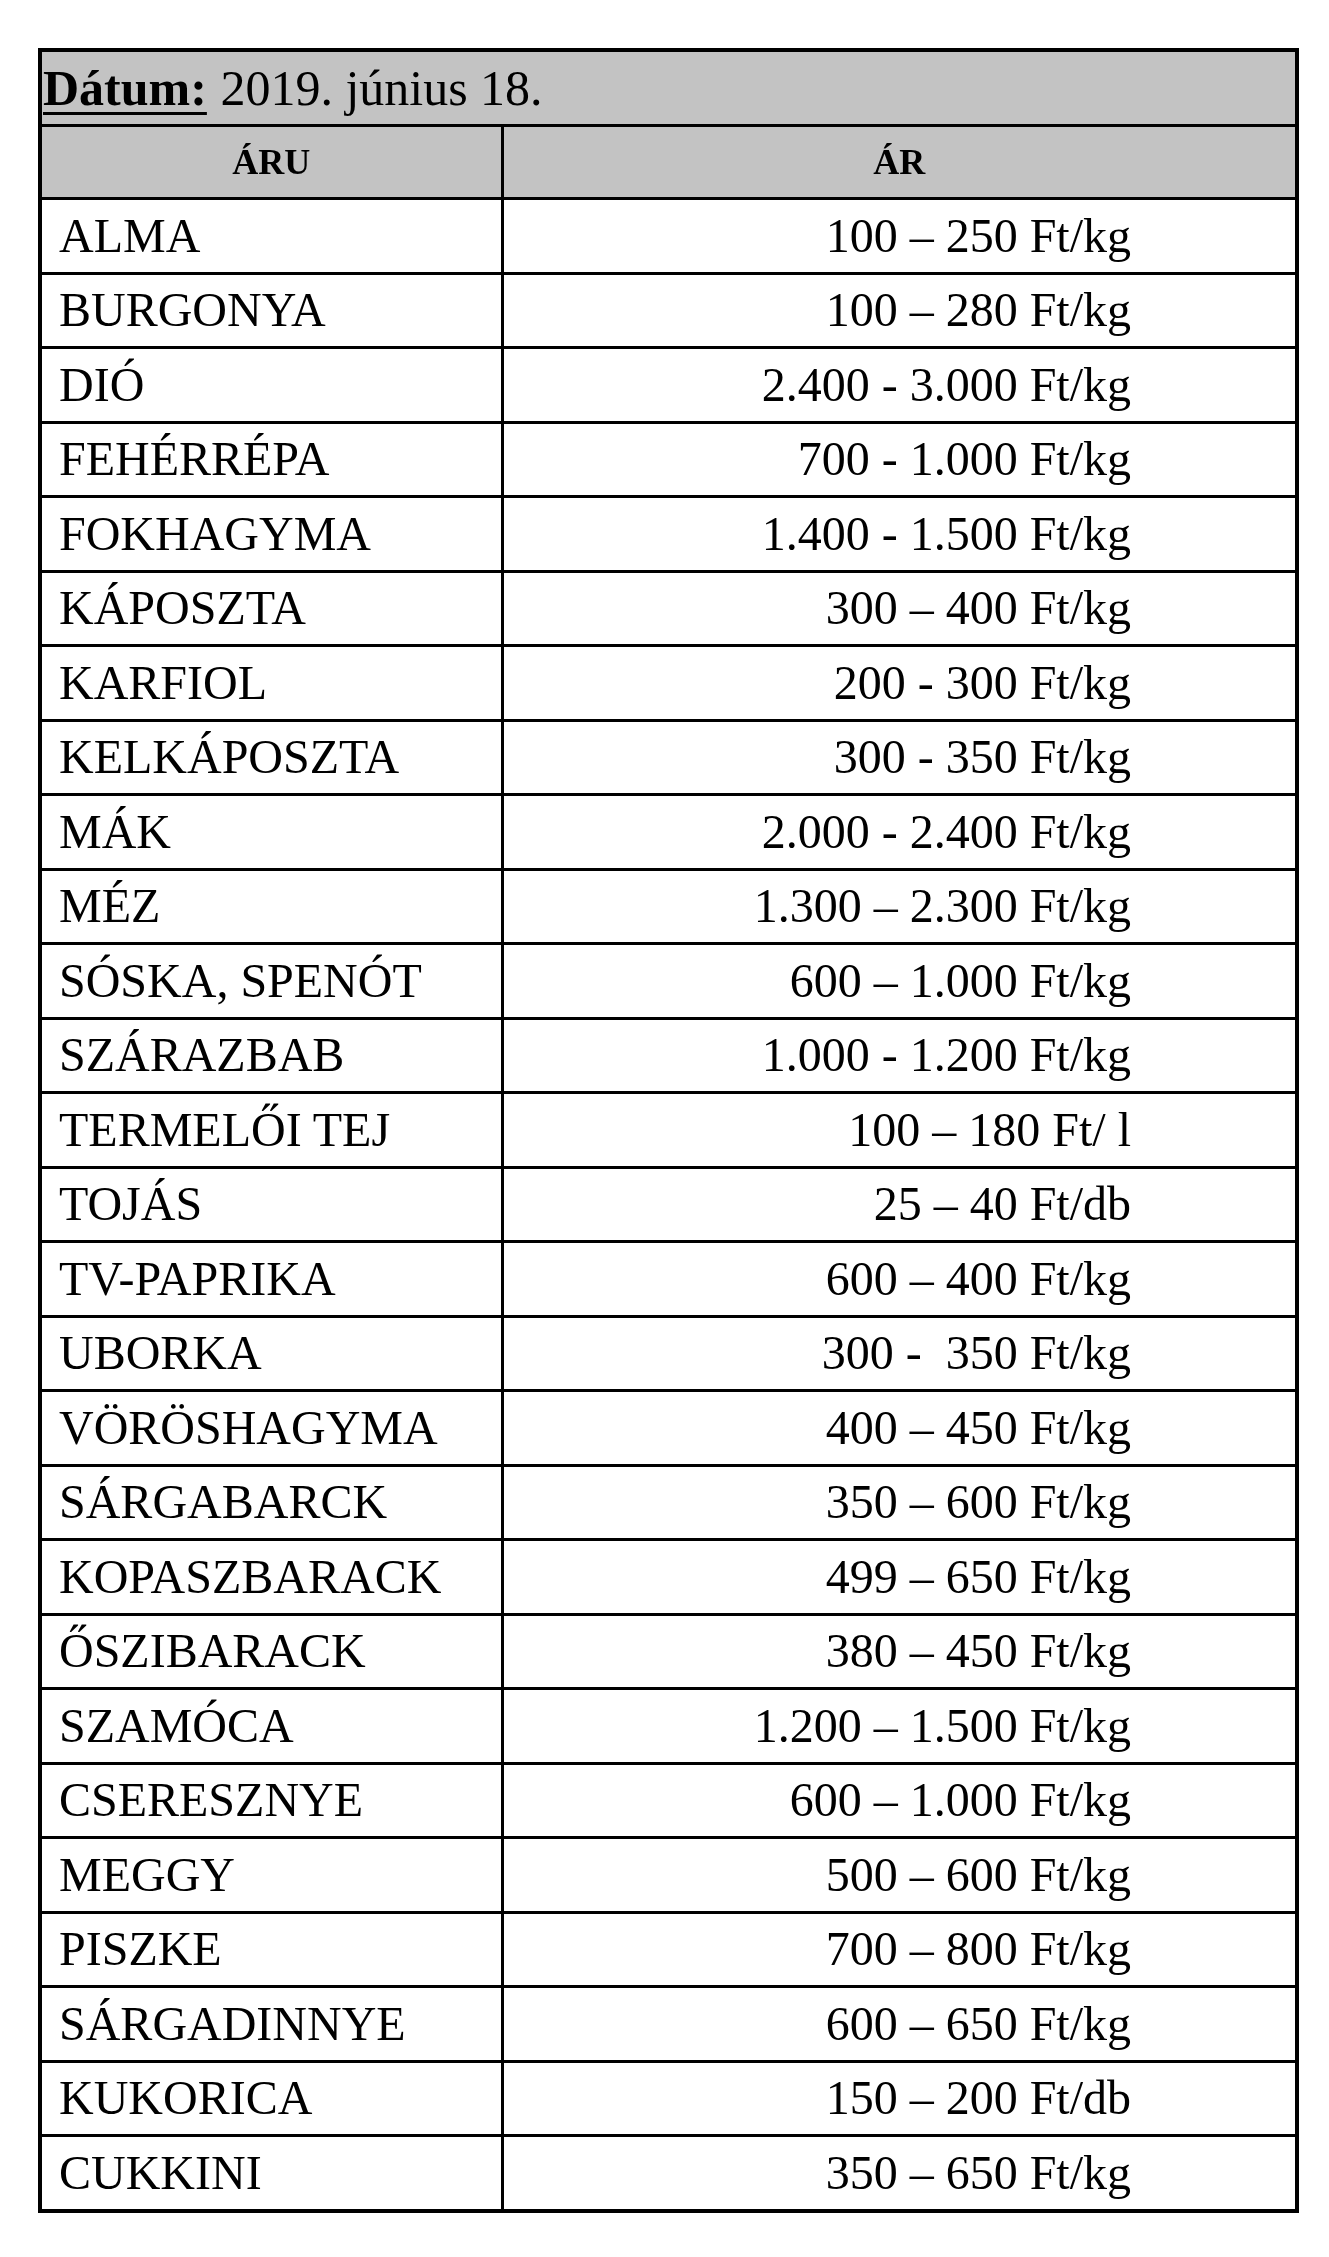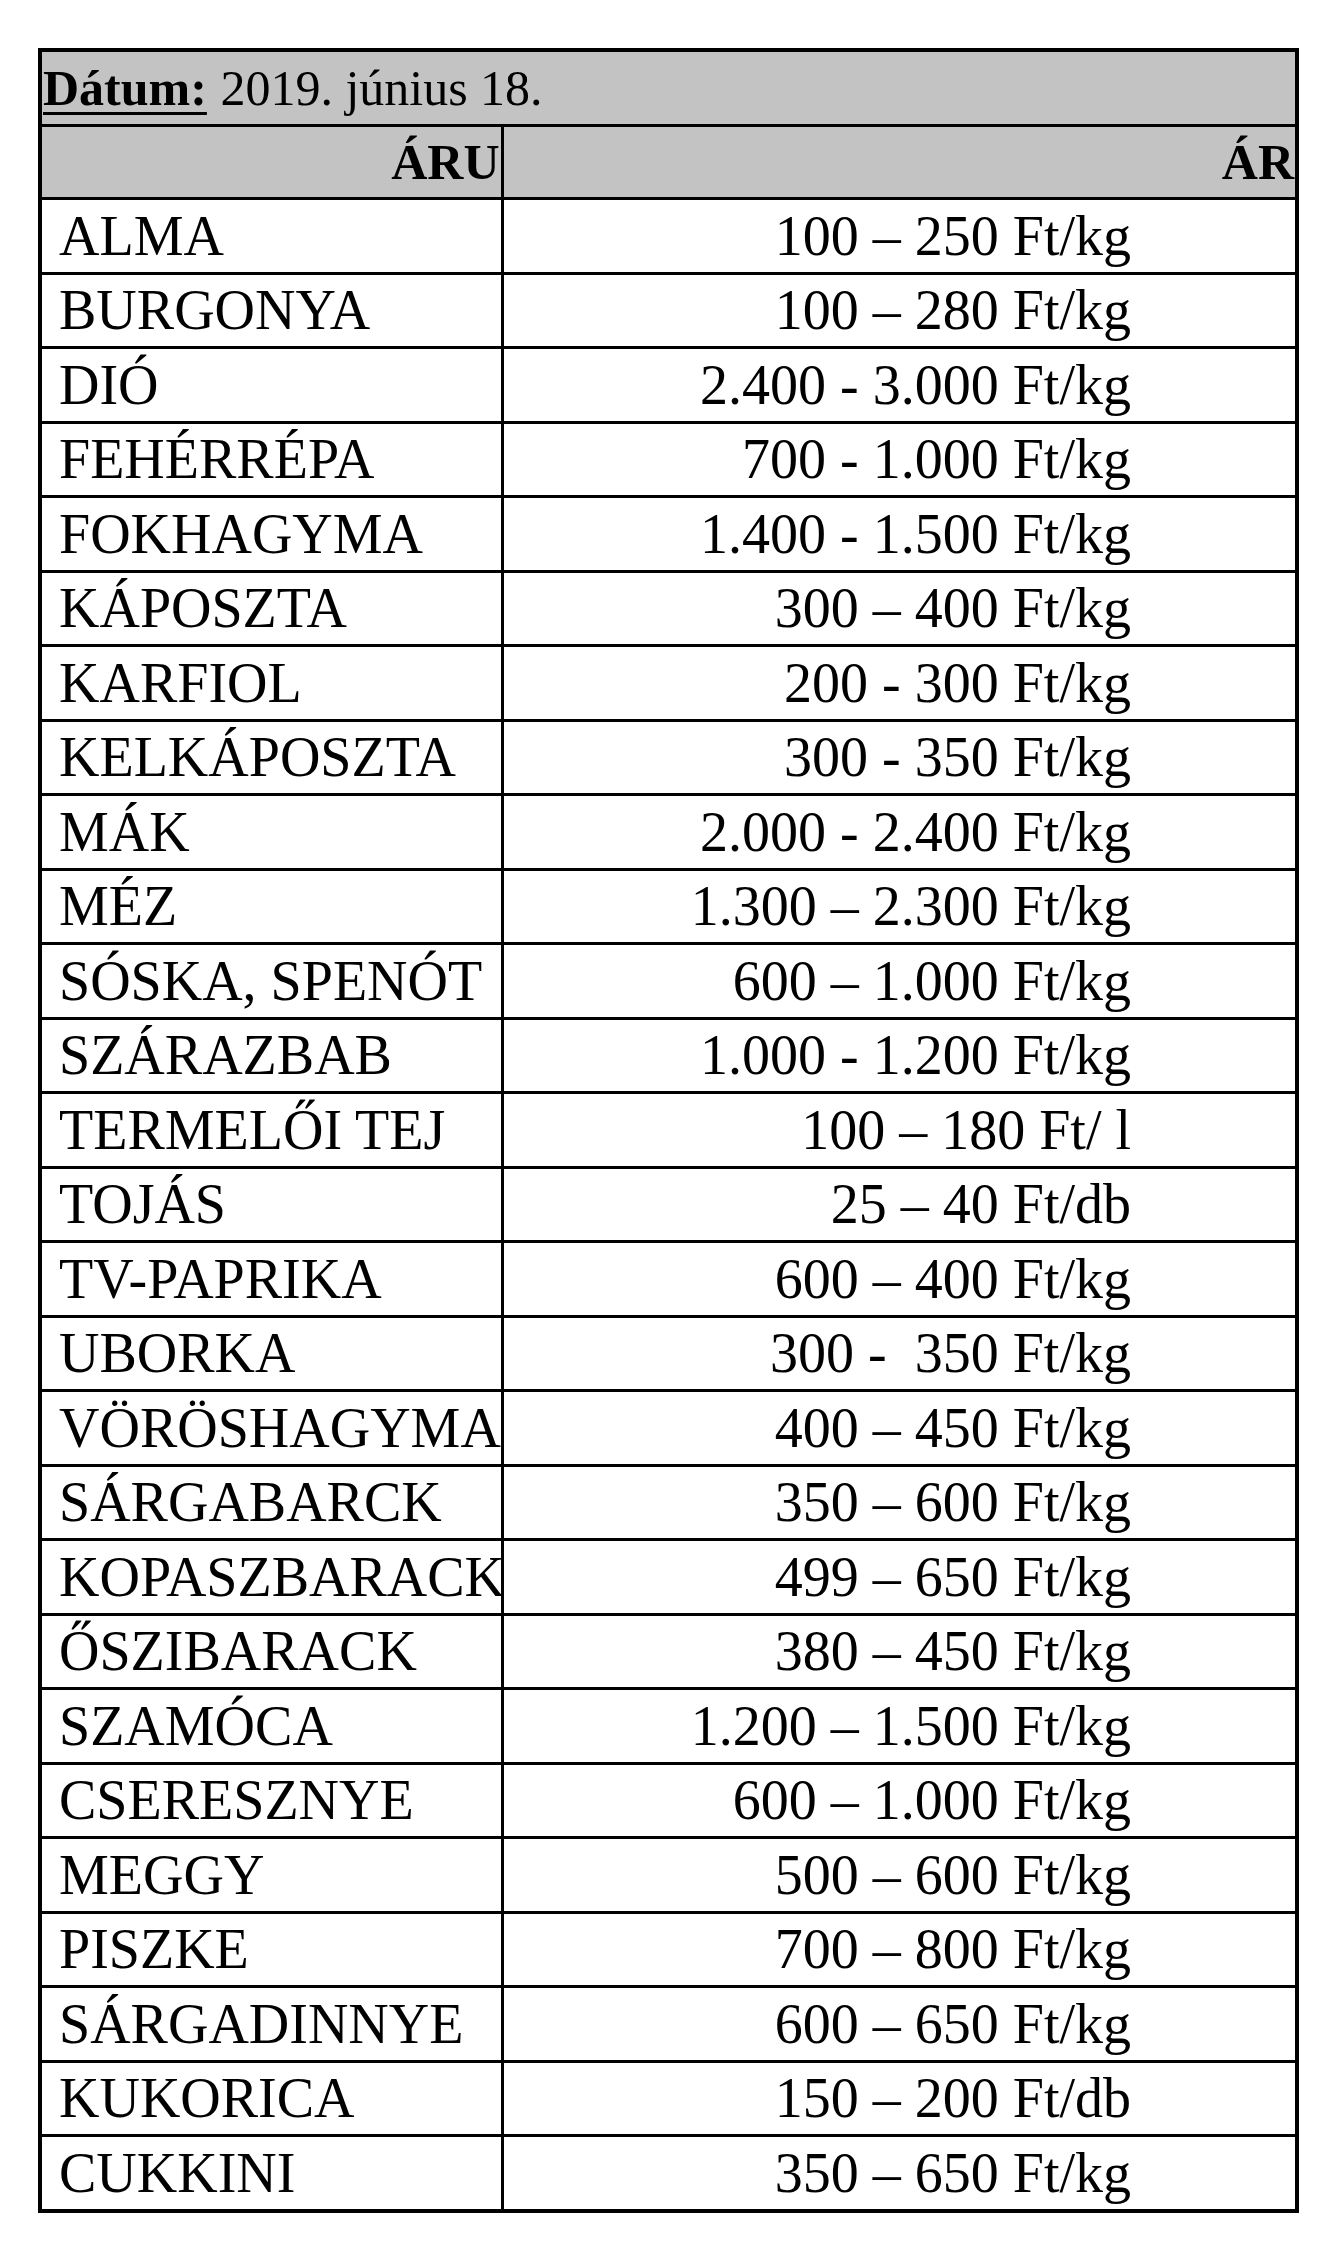--- a/index.html
+++ b/index.html
@@ -41,30 +41,30 @@
     text-decoration-thickness: 3px;
     text-underline-offset: 7px;
   }
   .date-value {
     font-weight: normal;
     margin-left: 0.27em;
   }
   
   tr.col-header td {
     height: 68px;
-    text-align: right;
+    text-align: center;
     font-weight: bold;
-    font-size: 50px;
+    font-size: 36px;
     line-height: 1;
   }
   .hdr-bg { background: #c3c3c3; }
   
   tr.data-row td {
     height: 69.5px;
-    font-size: 56px;
+    font-size: 48px;
     line-height: 1;
     background: #ffffff;
   }
   td.name-cell {
     text-align: left;
     padding-left: 17px;
     white-space: pre;
   }
   td.price-cell {
     text-align: right;

